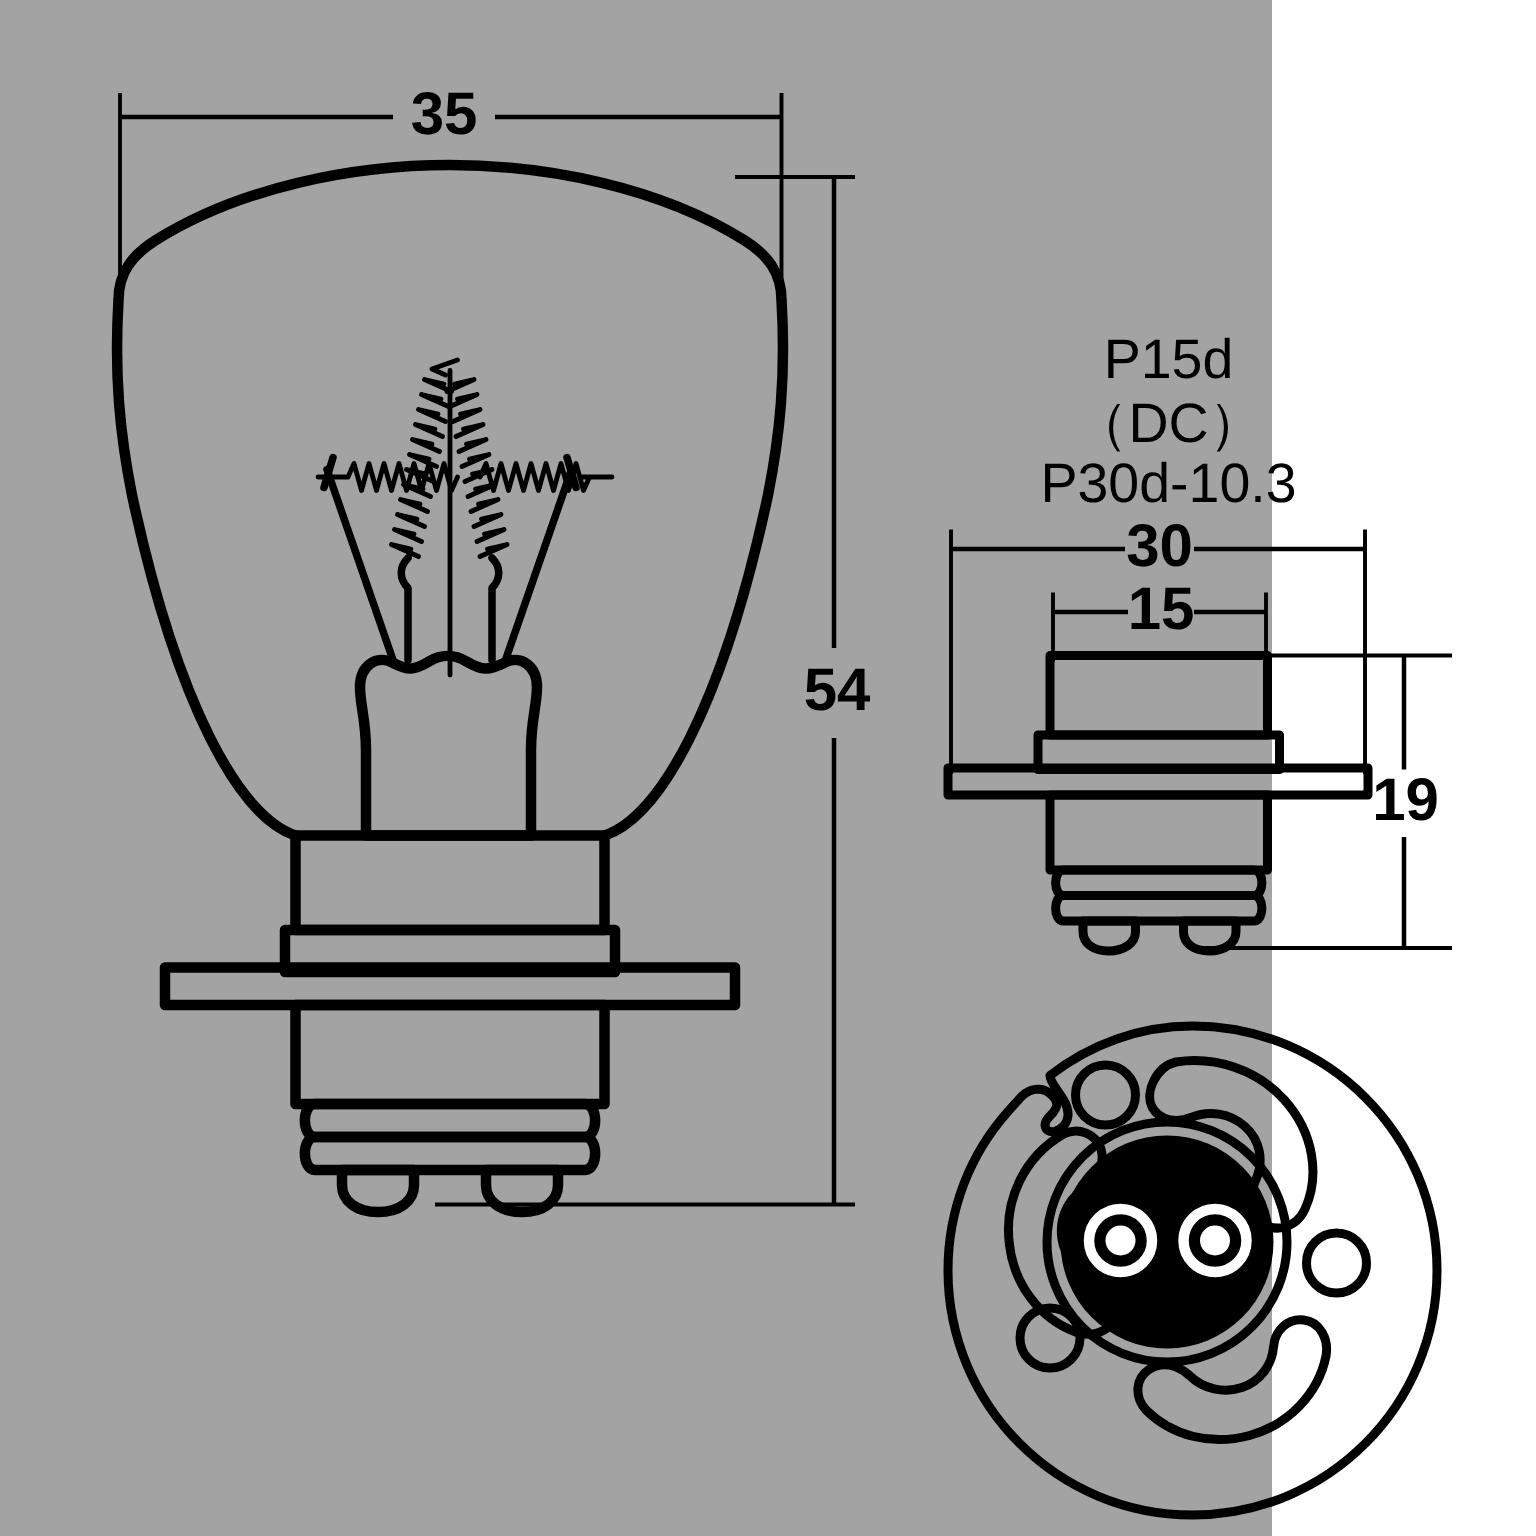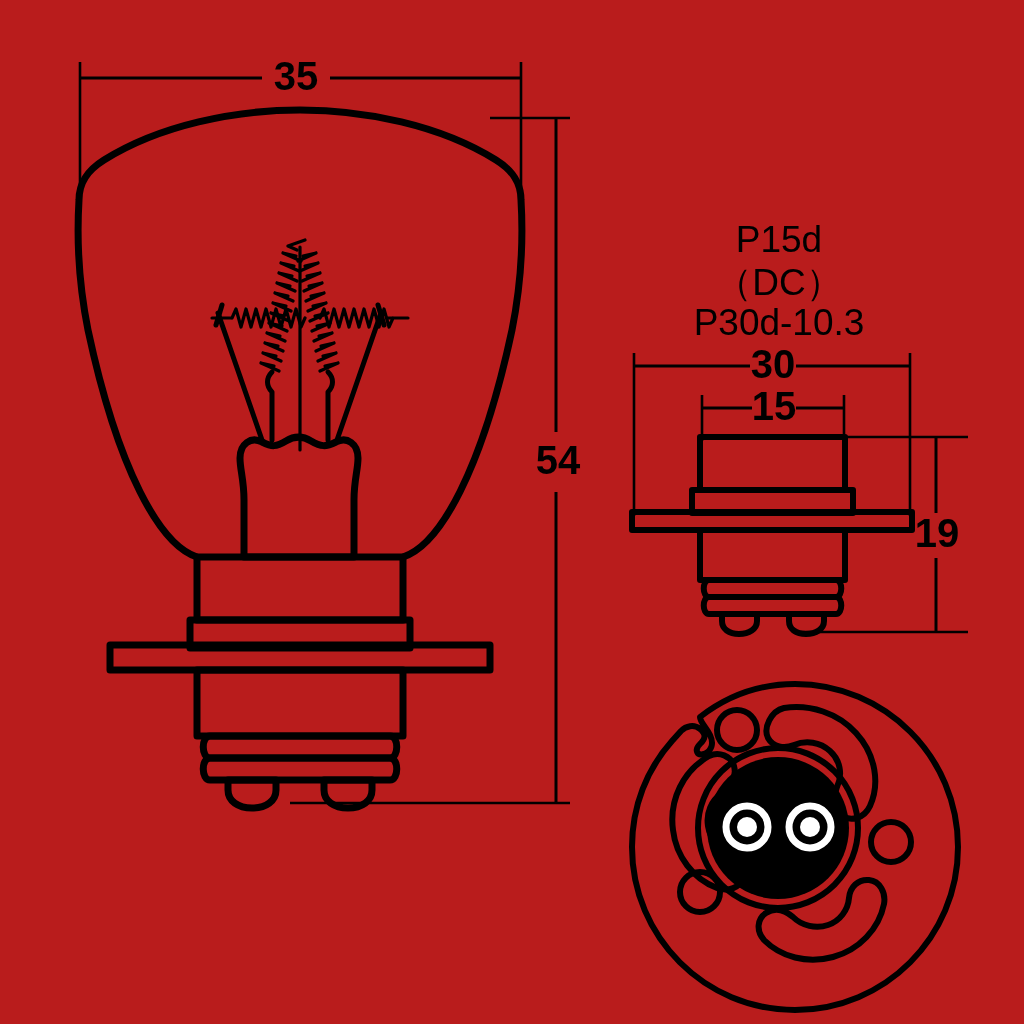--- a/index.html
+++ b/index.html
@@ -8,23 +8,23 @@
     background: #ffffff;
   }
   body {
     width: 1024px;
     height: 1024px;
     font-family: "Liberation Sans", sans-serif;
     overflow: hidden;
   }
   #sheet {
     position: relative;
-    width: 1024px;
+    width: 848px;
     height: 1024px;
-    background: #b91c1c;
+    background: #a3a3a3;
   }
   svg.drawing {
     position: absolute;
     left: 0;
     top: 0;
     width: 1024px;
     height: 1024px;
     display: block;
   }
   .outline {

